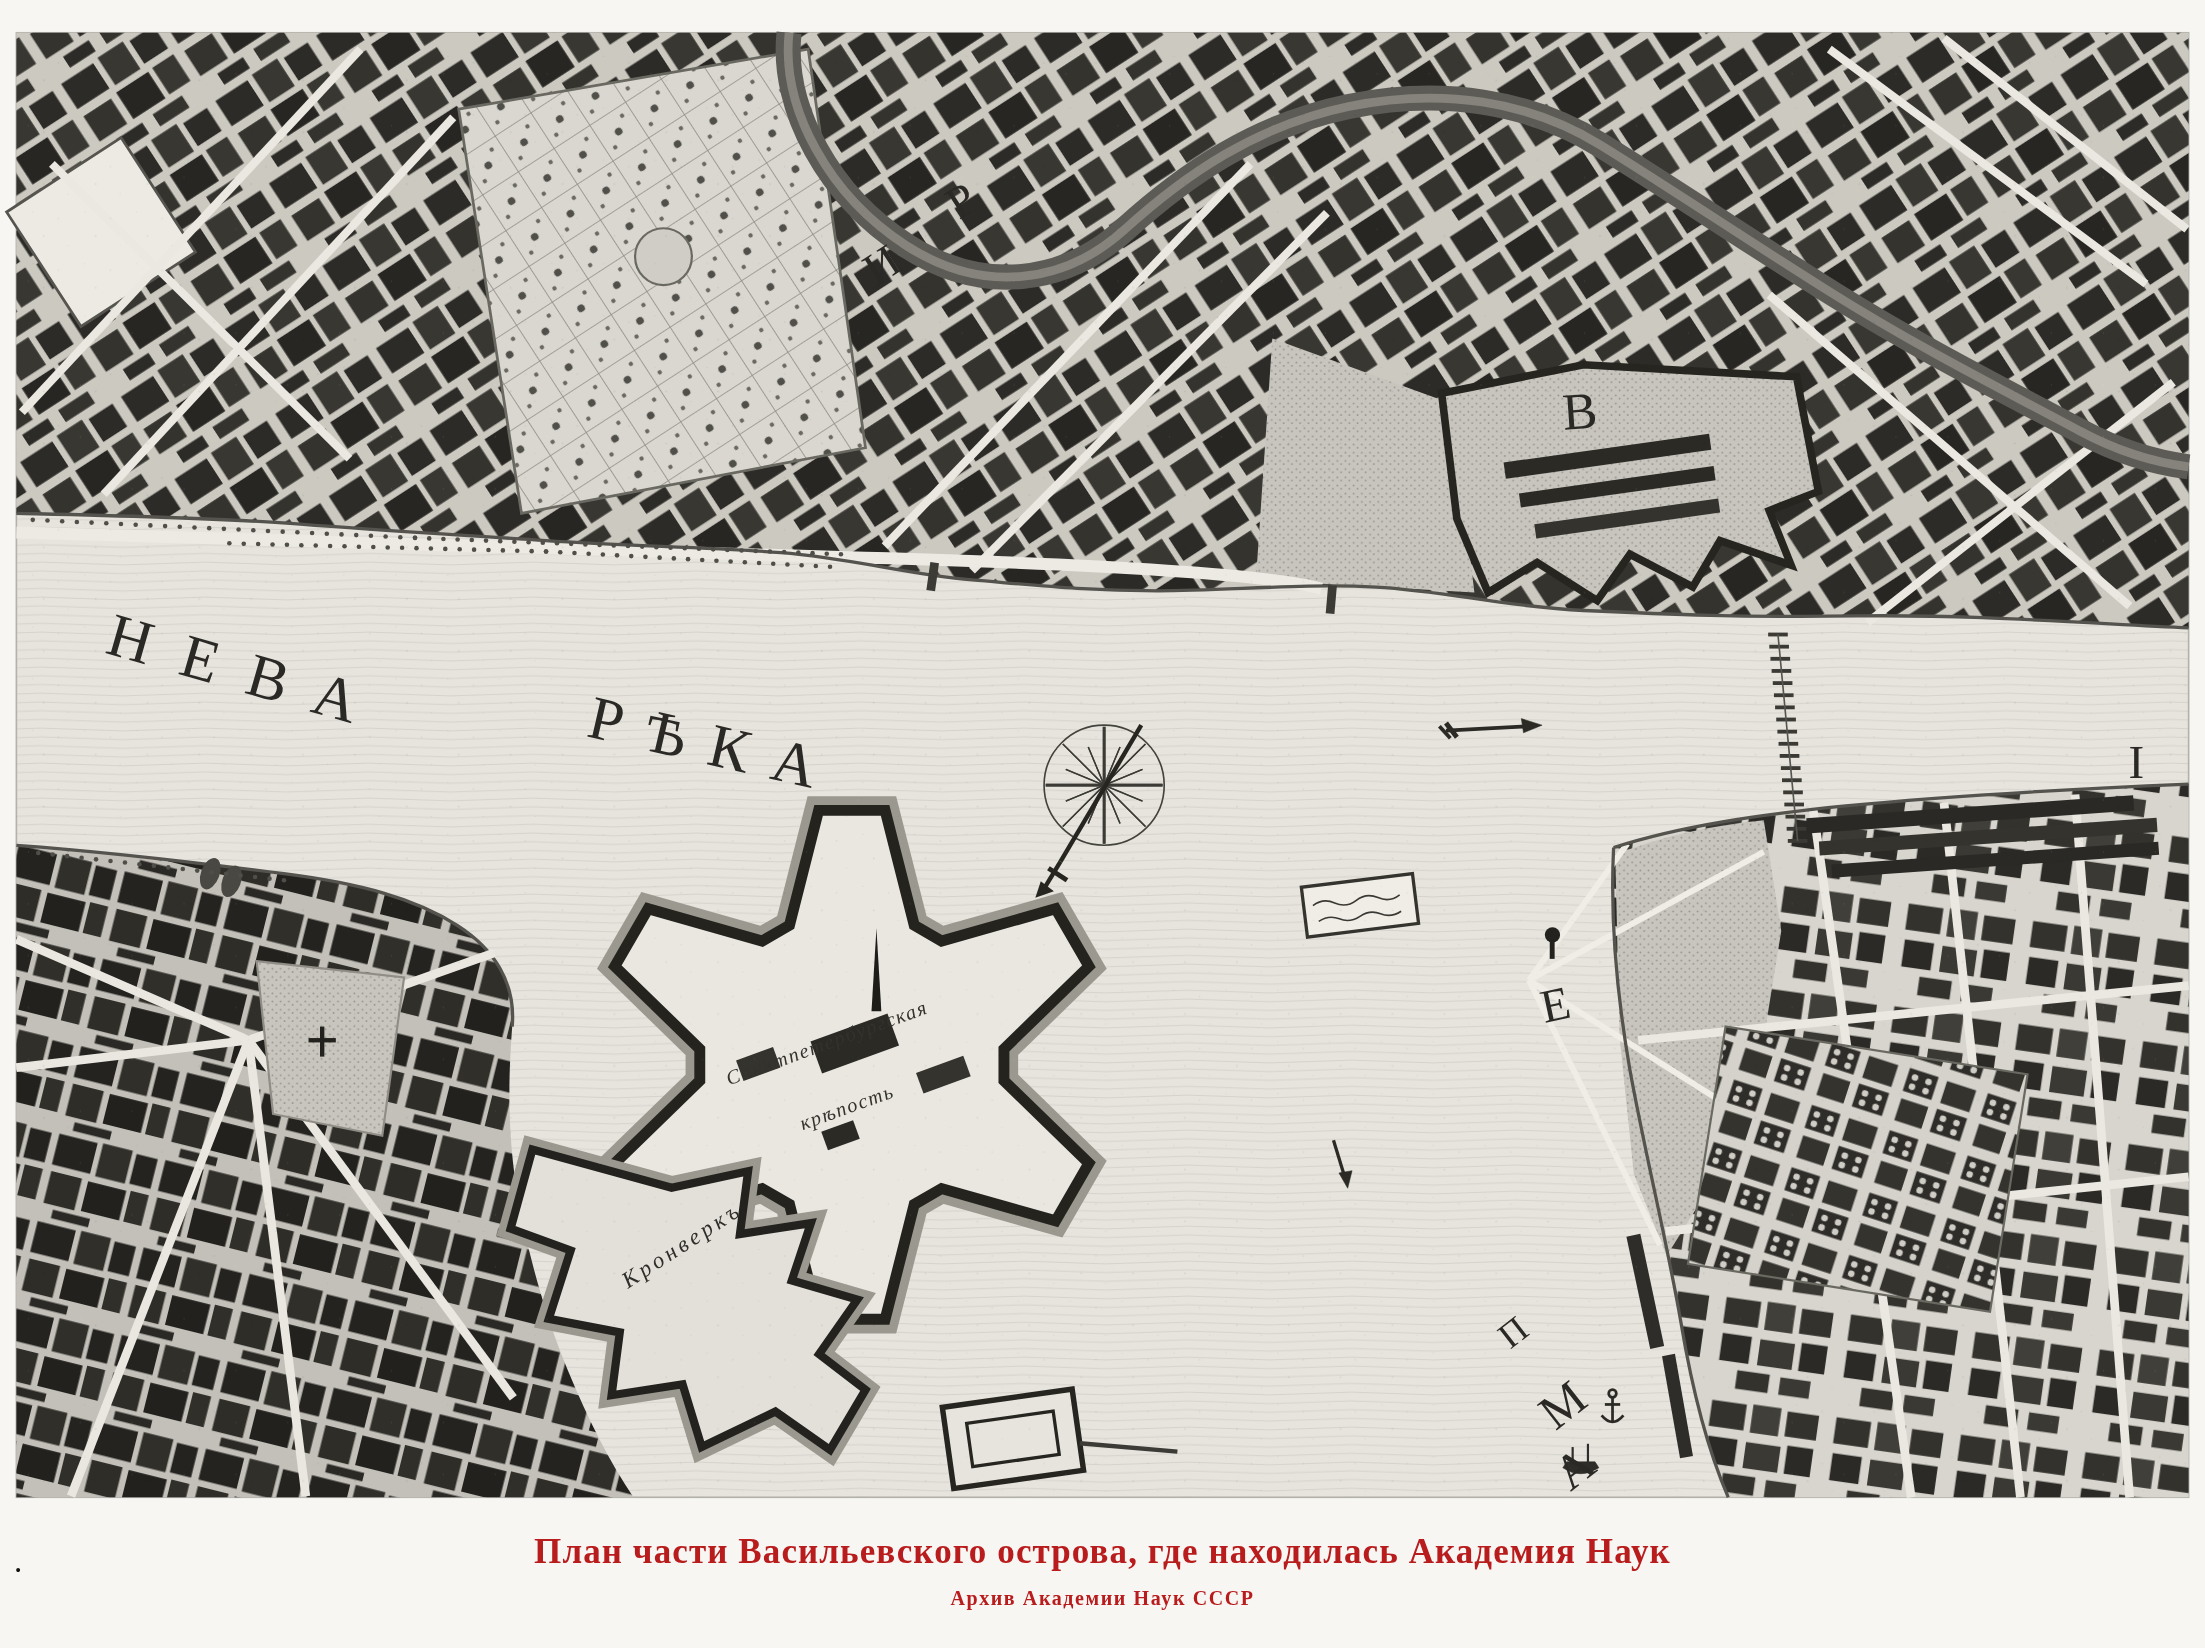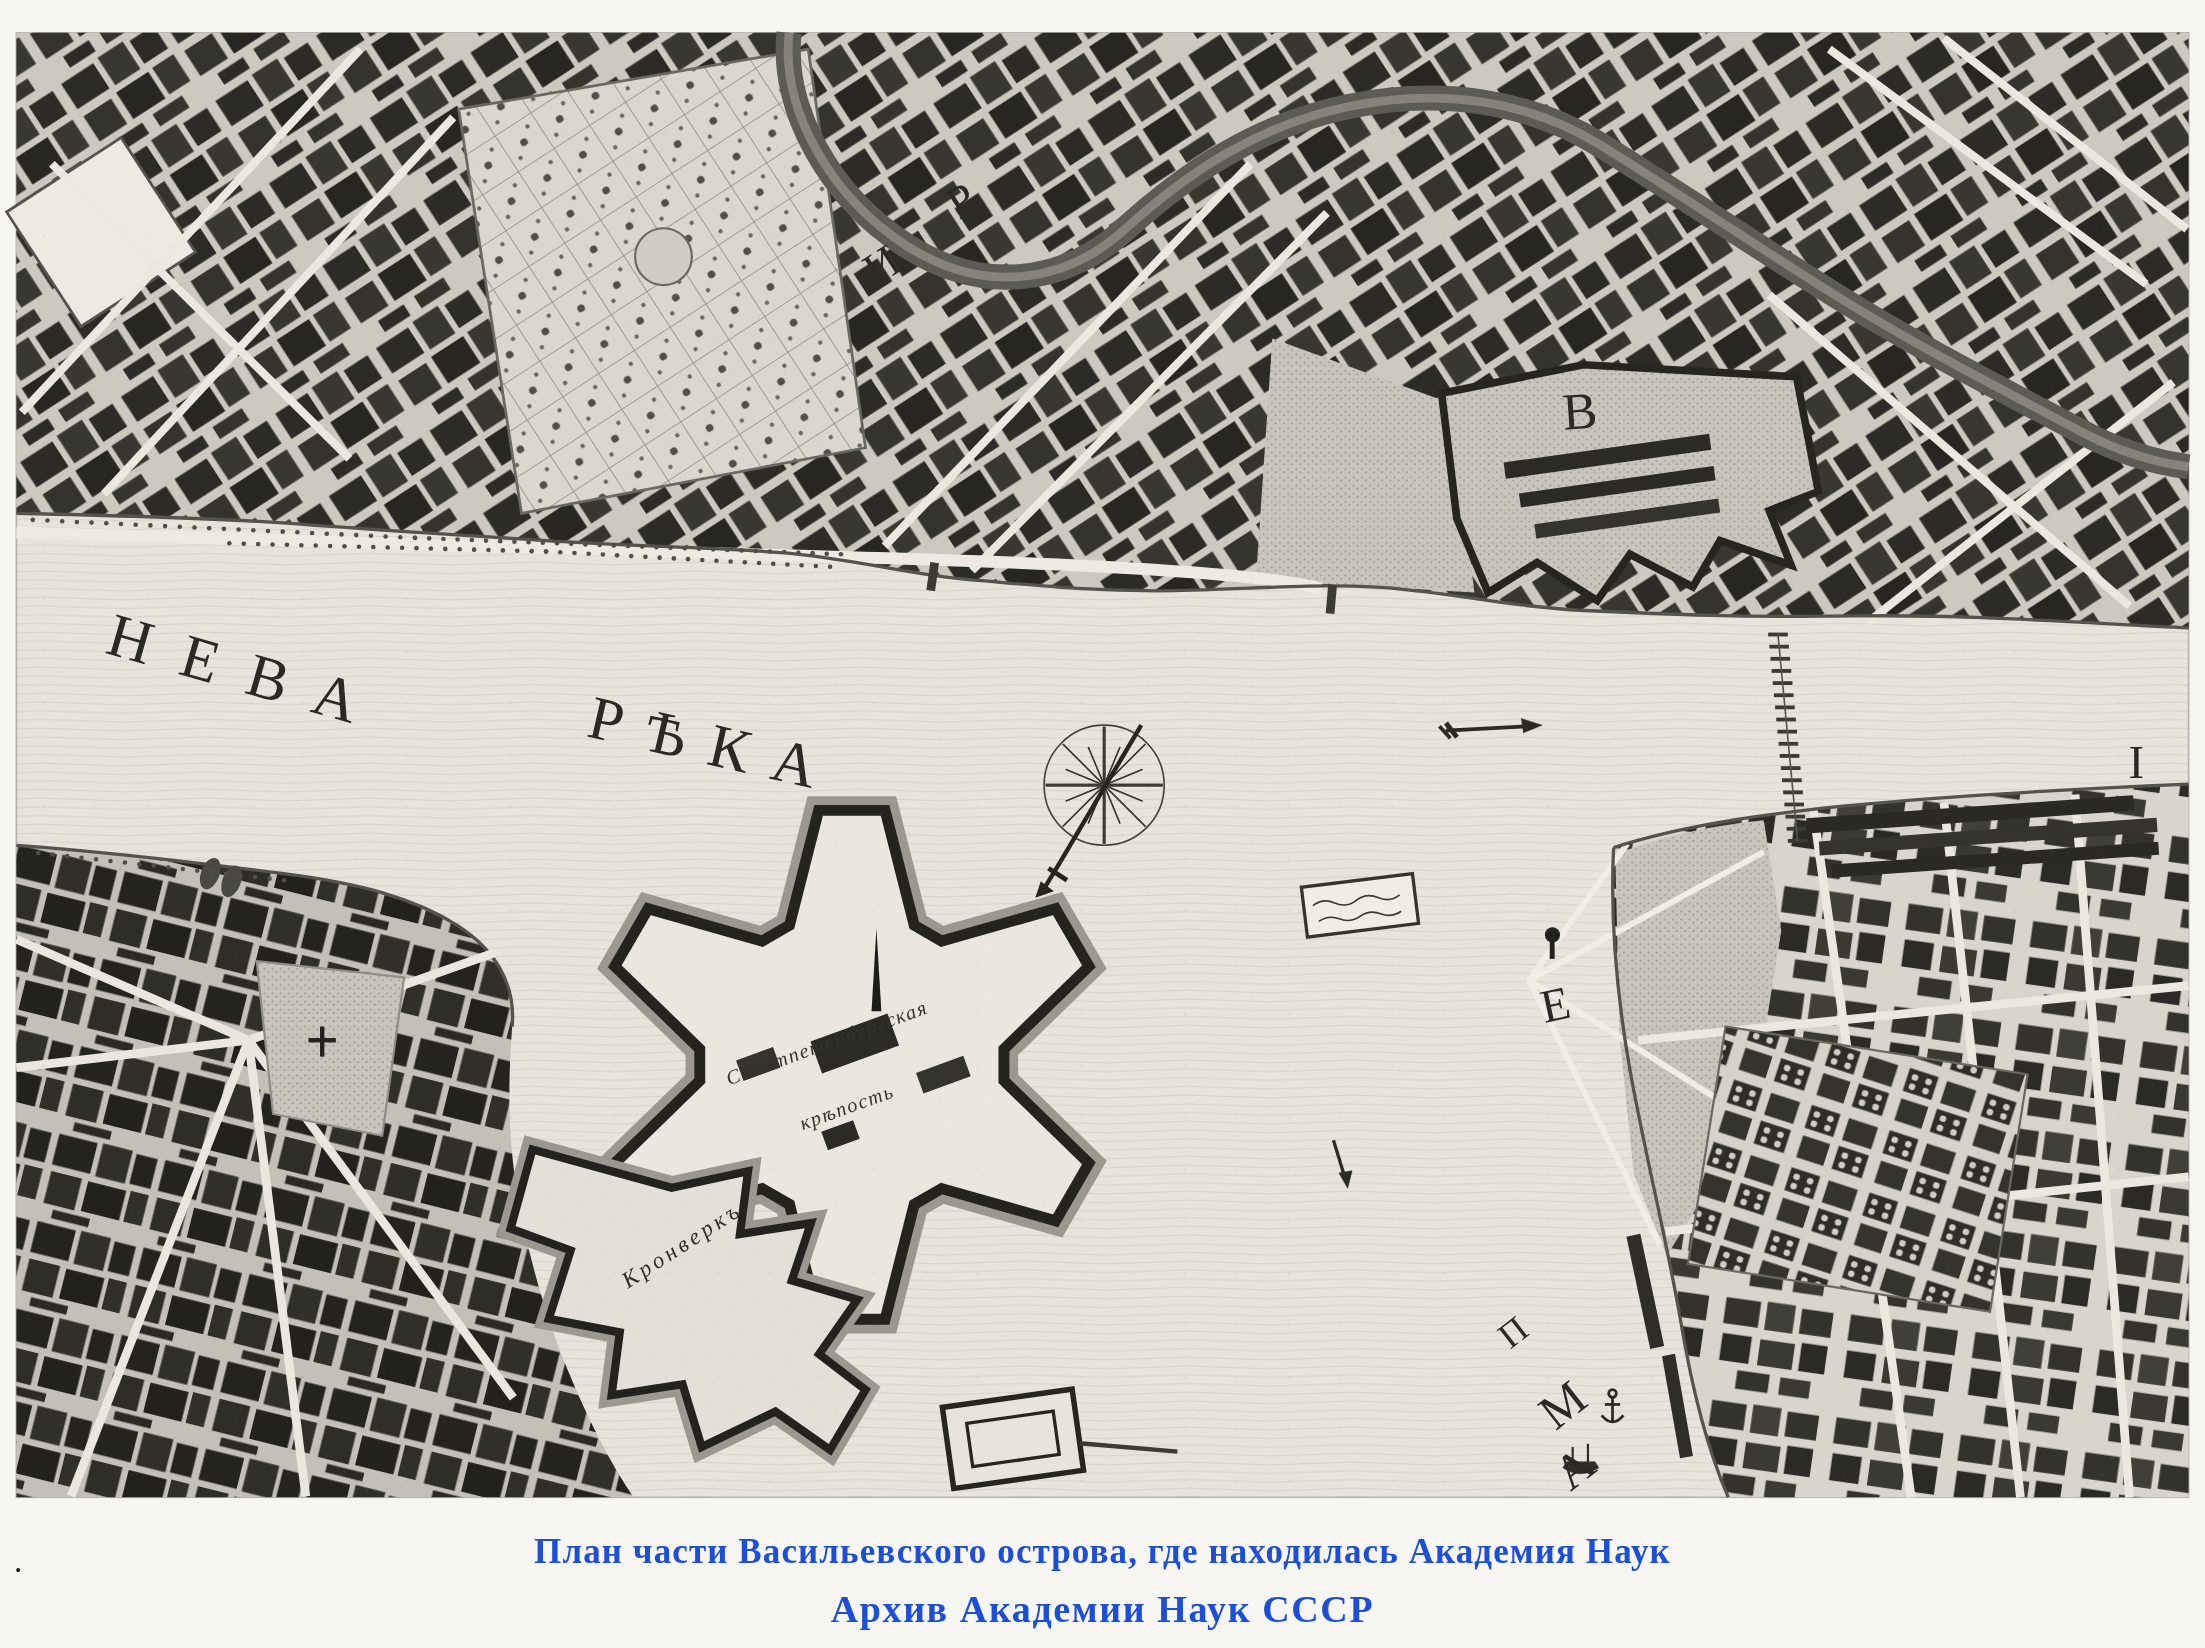--- a/index.html
+++ b/index.html
@@ -1,22 +1,22 @@
 <!DOCTYPE html>
 <html style="font-size:8.7px"><head>
 <meta charset="utf-8">
 <style>
   html,body{margin:0;padding:0;background:#f7f6f3;}
   #stage{position:relative;width:2205px;height:1648px;background:#f7f6f3;overflow:hidden;
          font-family:"Liberation Serif", serif;}
   #map-svg{position:absolute;left:0;top:0;width:2205px;height:1648px;}
-  .caption{position:absolute;left:0;right:0;text-align:center;color:#1d4ed8;
+  .caption{position:absolute;left:0;right:0;text-align:center;color:#b91c1c;
            font-family:"Liberation Serif", serif;font-weight:700;}
   #caption-line1{top:1532px;font-size:35px;letter-spacing:1.1px;}
-  #caption-line2{top:1587px;font-size:38px;letter-spacing:1.6px;font-family:Liberation Serif, serif;}
+  #caption-line2{top:1587px;font-size:20px;letter-spacing:1.6px;font-family:Liberation Serif, serif;}
   #stray-mark{position:absolute;left:14px;top:1543px;font-size:33px;color:#14120f;}
   text{font-family:"Liberation Serif", serif;}
   .cursive{font-style:italic;}
 </style>
 </head>
 <body>
 
 <div id="stage">
 
 <svg id="map-svg" viewBox="0 0 4038 3018">

